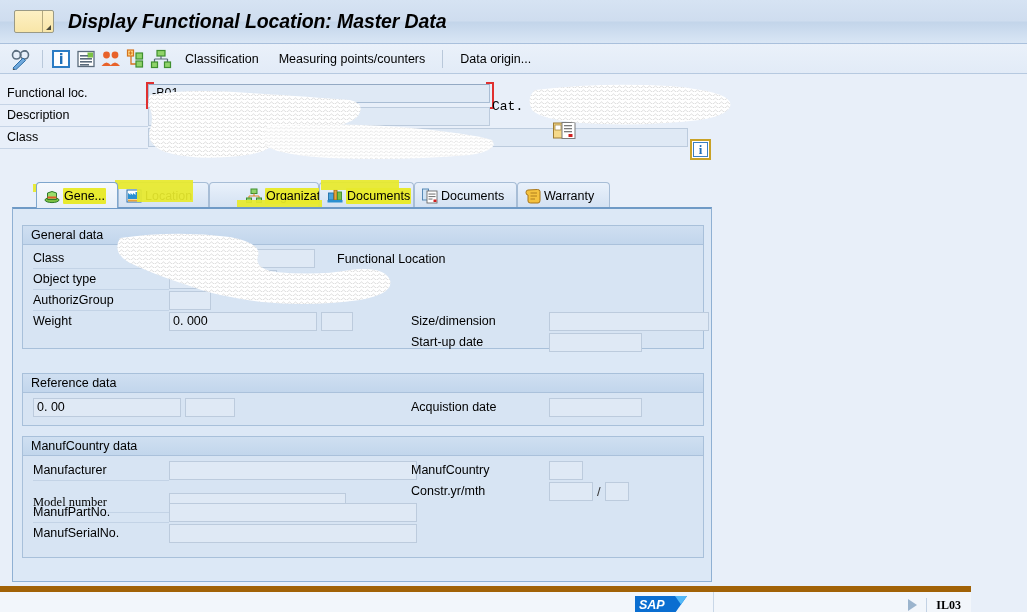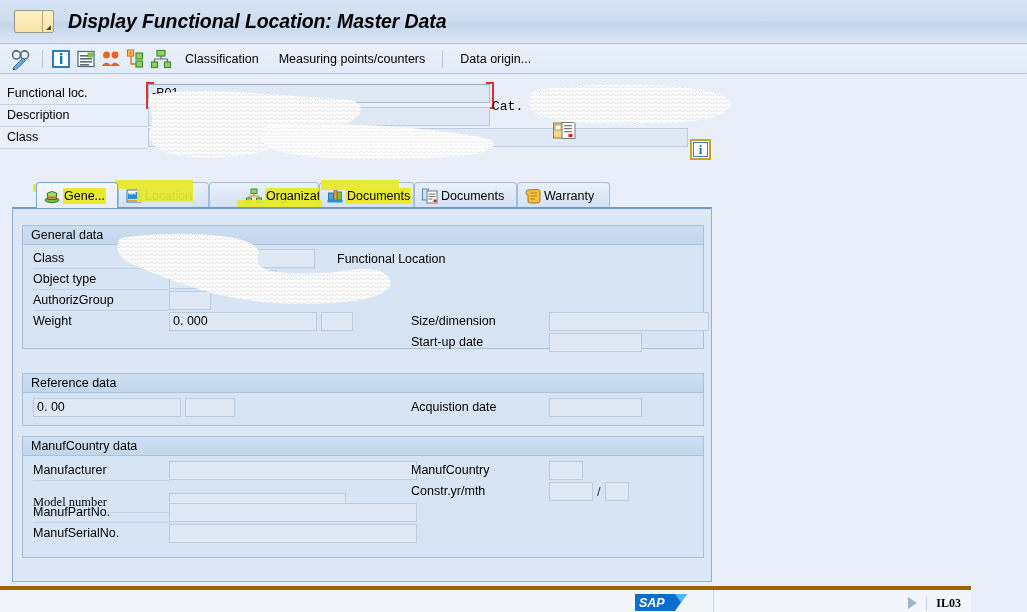--- a/index.html
+++ b/index.html
@@ -292,21 +292,21 @@
   }
 
   
   .statusbar {
     position: absolute;
     left: 0;
     bottom: 0;
     width: 971px;
     height: 26px;
     background: #f2f6fb;
-    border-top: 4px solid #a16207;
+    border-top: 6px solid #a16207;
     display: flex;
     align-items: center;
     box-sizing: border-box;
   }
   .sap-logo {
     position: absolute;
     left: 635px;
     top: 4px;
     width: 52px;
     height: 17px;

